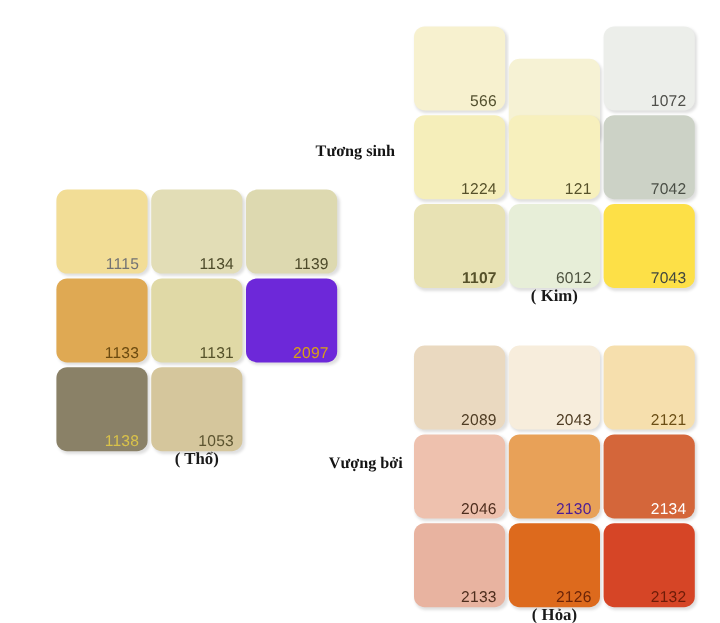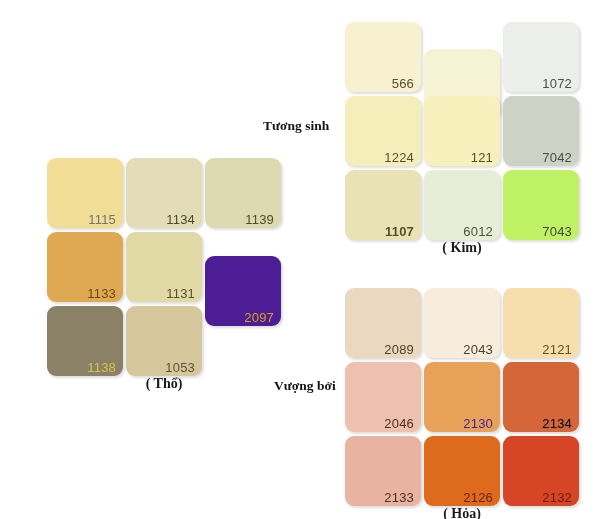--- a/index.html
+++ b/index.html
@@ -99,21 +99,21 @@
         </div>
         <div class="swatch" style="background: rgb(221, 217, 176);">
           <span class="swatch-code" style="color: rgb(77, 74, 42);">1139</span>
         </div>
         <div class="swatch" style="background: rgb(223, 169, 83);">
           <span class="swatch-code" style="color: rgb(107, 74, 16); margin-left: 24px;">1133</span>
         </div>
         <div class="swatch" style="background: rgb(224, 217, 166);">
           <span class="swatch-code" style="color: rgb(85, 81, 42);">1131</span>
         </div>
-        <div class="swatch" style="background: #4c1d95; margin-top: 24px;">
+        <div class="swatch" style="background: #6d28d9;">
           <span class="swatch-code" style="color: rgb(217, 160, 21);">2097</span>
         </div>
         <div class="swatch" style="background: rgb(138, 129, 103);">
           <span class="swatch-code" style="color: rgb(217, 194, 74);">1138</span>
         </div>
         <div class="swatch" style="background: rgb(213, 198, 156);">
           <span class="swatch-code" style="color: rgb(92, 84, 48);">1053</span>
         </div>
       </div>
     <div class="group-caption">( Thổ)</div>
@@ -138,21 +138,21 @@
         </div>
         <div class="swatch" style="background: rgb(204, 210, 198); padding-left: 16px;">
           <span class="swatch-code" style="color: rgb(74, 79, 70);">7042</span>
         </div>
         <div class="swatch" style="background: rgb(232, 226, 180);">
           <span class="swatch-code" style="color: rgb(86, 81, 42); font-weight: bold;">1107</span>
         </div>
         <div class="swatch" style="background: rgb(231, 238, 216); padding-left: 12px;">
           <span class="swatch-code" style="color: rgb(78, 83, 64);">6012</span>
         </div>
-        <div class="swatch" style="background: #bef264;">
+        <div class="swatch" style="background: #fde047;">
           <span class="swatch-code" style="color: rgb(66, 71, 63);">7043</span>
         </div>
       </div>
     <div class="group-caption">( Kim)</div>
   </div>
 
   <div class="group" id="group-hoa">
     <div class="grid">
         <div class="swatch" style="background: rgb(234, 217, 192);">
           <span class="swatch-code" style="color: rgb(79, 61, 36);">2089</span>
@@ -163,21 +163,21 @@
         <div class="swatch" style="background: rgb(246, 223, 173);">
           <span class="swatch-code" style="color: rgb(107, 78, 21);">2121</span>
         </div>
         <div class="swatch" style="background: rgb(238, 193, 174);">
           <span class="swatch-code" style="color: rgb(78, 46, 30);">2046</span>
         </div>
         <div class="swatch" style="background: rgb(232, 161, 88);">
           <span class="swatch-code" style="color: #4c1d95;">2130</span>
         </div>
         <div class="swatch" style="background: rgb(212, 102, 58);">
-          <span class="swatch-code" style="color: #000000;">2134</span>
+          <span class="swatch-code" style="color: #ffffff;">2134</span>
         </div>
         <div class="swatch" style="background: rgb(232, 179, 160);">
           <span class="swatch-code" style="color: rgb(78, 46, 30);">2133</span>
         </div>
         <div class="swatch" style="background: rgb(221, 106, 29);">
           <span class="swatch-code" style="color: rgb(107, 36, 8);">2126</span>
         </div>
         <div class="swatch" style="background: rgb(214, 69, 38);">
           <span class="swatch-code" style="color: rgb(110, 28, 8);">2132</span>
         </div>

